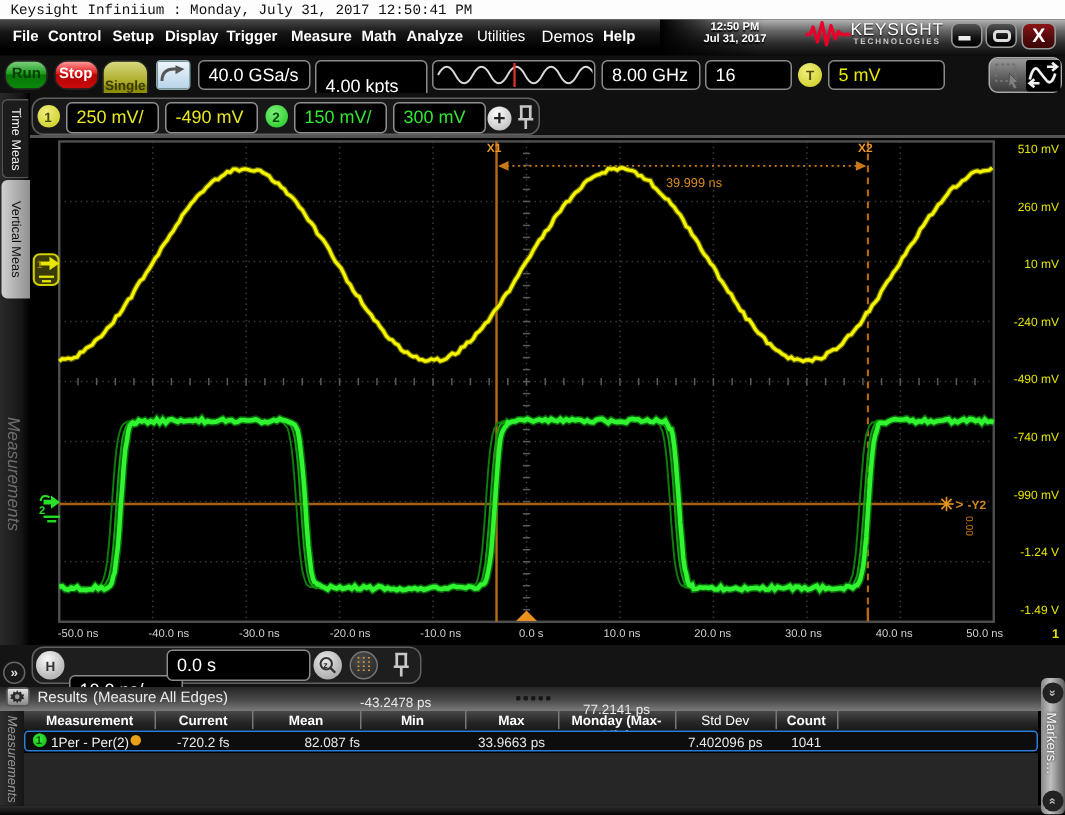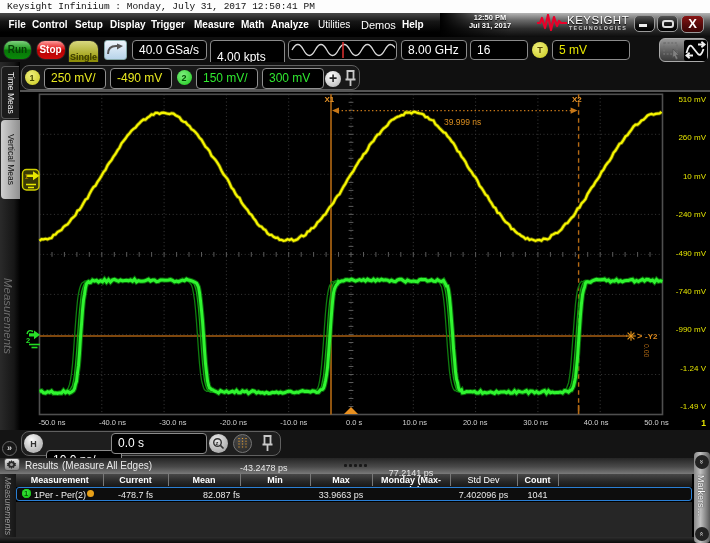--- a/index.html
+++ b/index.html
@@ -308,21 +308,21 @@
 <div class="abs" style="left:450px;top:474px;width:1px;height:12px;background:#787878"></div>
 <div class="abs" style="left:450px;top:475px;width:67px;text-align:center;color:#fff;font-size:9px;font-weight:normal">Std Dev</div>
 <div class="abs" style="left:517px;top:474px;width:1px;height:12px;background:#787878"></div>
 <div class="abs" style="left:517px;top:475px;width:41px;text-align:center;color:#fff;font-size:9px;font-weight:bold">Count</div>
 <div class="abs" style="left:558px;top:474px;width:1px;height:12px;background:#787878"></div>
 <div class="abs" style="left:16px;top:486.5px;width:676px;height:14px;background:#0d0d0d;border:1.8px solid #2a7fd4;border-radius:3px"></div>
 <div class="abs circ" style="left:21.5px;top:489px;width:9px;height:9px;background:#19d419;color:#043;font-size:7px;font-weight:bold">●</div>
 <div class="abs circ" style="left:21.5px;top:489px;width:9px;height:9px;background:radial-gradient(circle at 45% 40%,#40f040,#0ab00a);color:#025902;font-size:7.5px">1</div>
 <div class="abs" style="left:34px;top:489.5px;color:#f0f0f0;font-size:9px">1Per - Per(2)</div>
 <div class="abs circ" style="left:86.5px;top:490px;width:7px;height:7px;background:#e8a018"></div>
-<div class="abs" style="left:103px;top:489.5px;width:65px;text-align:center;color:#e8e8e8;font-size:9px">-478.7 fs</div>
+<div class="abs" style="left:103px;top:489.5px;width:65px;text-align:center;color:#e8e8e8;font-size:9px">-720.2 fs</div>
 <div class="abs" style="left:168px;top:489.5px;width:72px;text-align:right;color:#e8e8e8;font-size:9px">82.087 fs</div>
 <div class="abs" style="left:240px;top:463px;width:70px;color:#e8e8e8;font-size:9px">-43.2478 ps</div>
 <div class="abs" style="left:310px;top:489.5px;width:62px;text-align:center;color:#e8e8e8;font-size:9px">33.9663 ps</div>
 <div class="abs" style="left:372px;top:468px;width:78px;text-align:center;color:#e8e8e8;font-size:9px">77.2141 ps</div>
 <div class="abs" style="left:450px;top:489.5px;width:67px;text-align:center;color:#e8e8e8;font-size:9px">7.402096 ps</div>
 <div class="abs" style="left:517px;top:489.5px;width:41px;text-align:center;color:#e8e8e8;font-size:9px">1041</div>
 <div class="abs" style="left:16px;top:502px;width:676px;height:35px;background:#262626"></div>
 <div class="abs" style="left:0;top:537px;width:710px;height:6px;background:linear-gradient(180deg,#2e2e2e,#0a0a0a)"></div>
 <div class="abs" style="left:0;top:473.5px;width:16px;height:63.5px;background:linear-gradient(90deg,#2e2e2e,#161616)"></div>
 <div class="abs vtab" style="left:3px;top:474px;height:64px;color:#999;font-size:8.8px;font-style:italic">Measurements</div>

